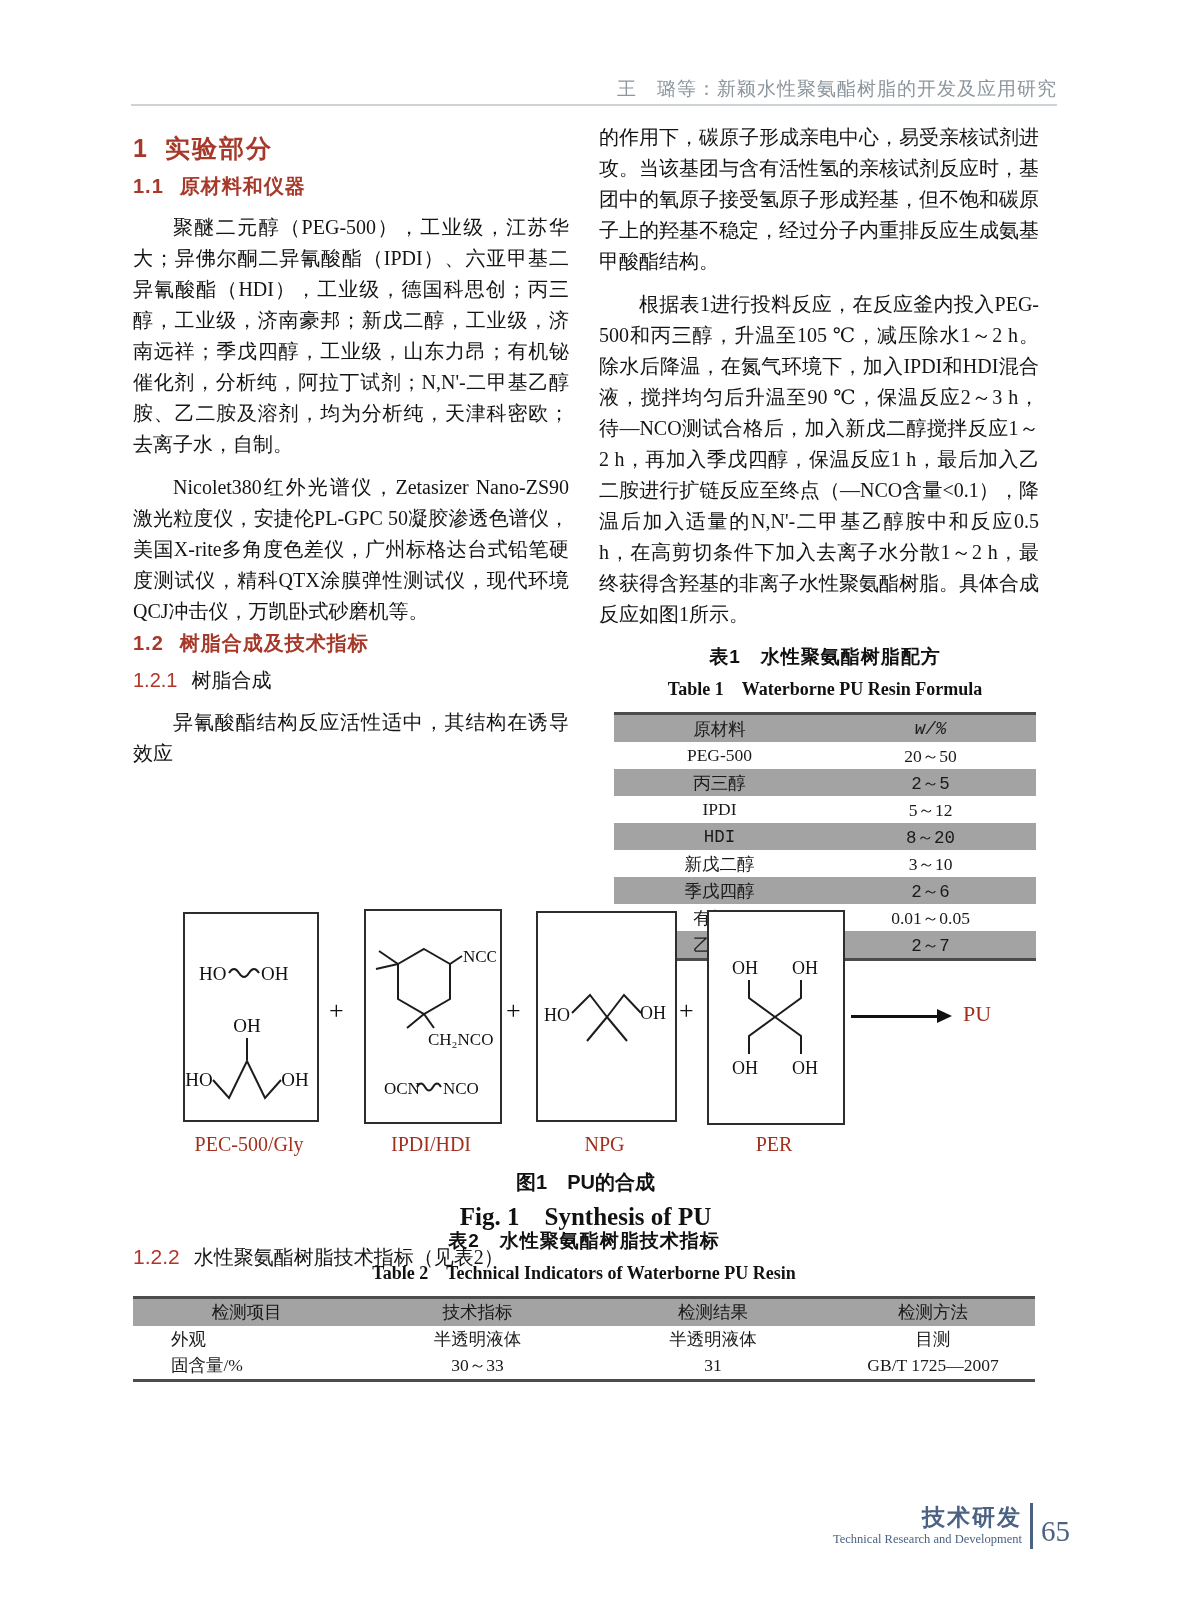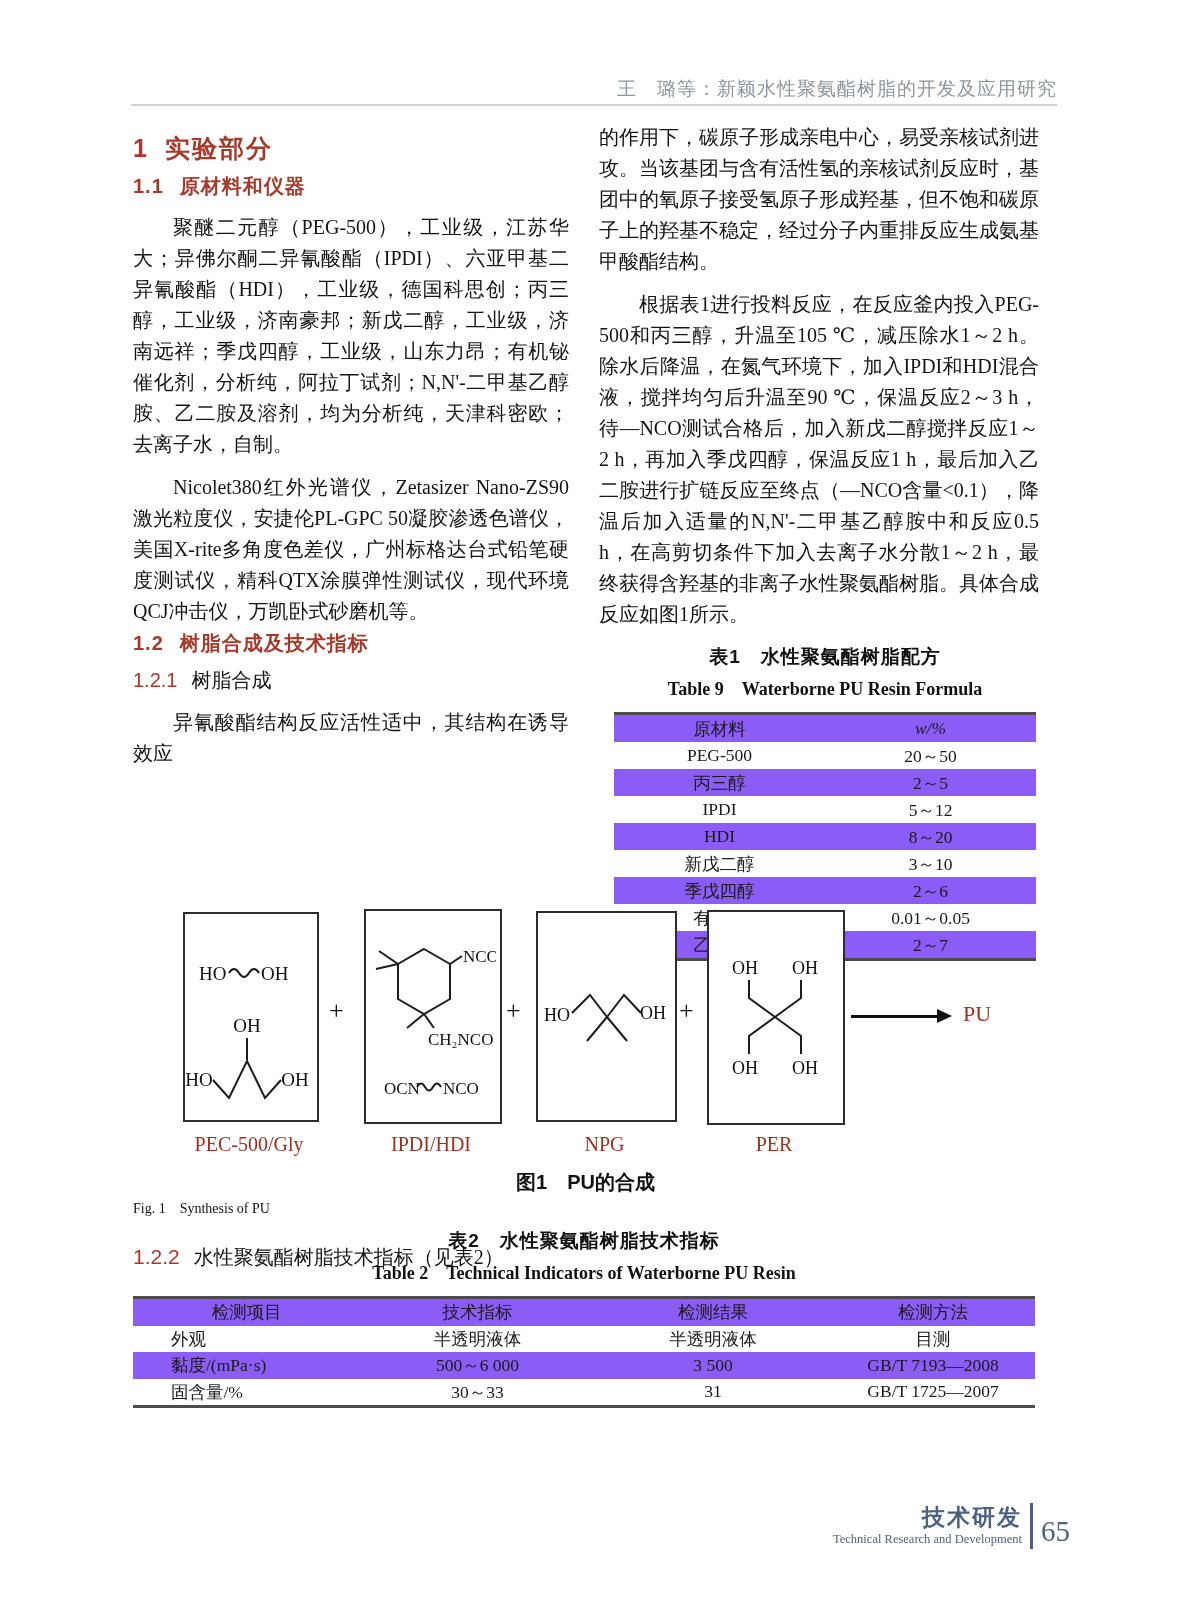--- a/index.html
+++ b/index.html
@@ -45,21 +45,21 @@
   }
   .tbl-title-en{
     text-align:center;font-weight:bold;font-size:18px;color:#111;margin-top:7px;
   }
   table.datatbl{
     border-collapse:collapse;margin-top:11px;
     border-top:3px solid #4c4c4c;border-bottom:3px solid #4c4c4c;
     font-size:17.5px;color:#1a1a1a;
   }
   table.datatbl td{padding:0;text-align:center;height:27px;}
-  tr.pink{background:#8b5cf6;}
+  tr.pink{background:#a3a3a3;font-family:Liberation Mono, monospace;}
   td.ital{font-style:italic;}
   .t1-wrap{margin-top:14px;margin-left:15px;width:422px;}
   table.t1{width:100%;}
   table.t1 td{width:50%;}
   .t2-wrap{position:absolute;left:133px;top:1228px;width:902px;}
   table.t2{width:100%;}
   table.t2 td{height:26.5px;}
   table.t2 td.c1{width:25.2%;}
   table.t2 td.c2{width:26%;}
   table.t2 td.c3{width:26.2%;}
@@ -85,22 +85,22 @@
   .box-label{position:absolute;top:240px;text-align:center;color:#a1301f;font-size:20px;}
   #lbl1{left:40px;width:152px;}
   #lbl2{left:231px;width:134px;}
   #lbl3{left:403px;width:137px;}
   #lbl4{left:574px;width:134px;}
   .fig-cap-zh{
     position:absolute;top:276px;left:0;width:905px;text-align:center;
     font-family:"Liberation Sans","DejaVu Sans",sans-serif;font-weight:bold;font-size:20px;color:#111;
   }
   .fig-cap-en{
-    position:absolute;top:307px;left:0;width:905px;
-    font-weight:normal;font-size:14px;color:#111;
+    position:absolute;top:307px;left:0;width:905px;text-align:center;
+    font-weight:bold;font-size:25px;color:#111;
   }
   .sec122{position:absolute;left:133px;top:1238px;font-size:20px;}
   .sec122 .num{font-size:21px;}
   
   svg text{font-family:"Liberation Serif","DejaVu Serif",serif;fill:#111;}
   svg .bond{stroke:#1c1c1c;stroke-width:2;fill:none;}
   
   .footer{
     position:absolute;top:1503px;right:117px;
     display:flex;align-items:center;color:#4c6283;
@@ -129,21 +129,21 @@
   <div class="subsec"><span class="num">1.2.1</span><span class="ttl">树脂合成</span></div>
   <p class="body indent">异氰酸酯结构反应活性适中，其结构在诱导效应</p>
 </div>
 
 <div class="col col-right">
   <p class="body">的作用下，碳原子形成亲电中心，易受亲核试剂进攻。当该基团与含有活性氢的亲核试剂反应时，基团中的氧原子接受氢原子形成羟基，但不饱和碳原子上的羟基不稳定，经过分子内重排反应生成氨基甲酸酯结构。</p>
   <p class="body indent">根据表1进行投料反应，在反应釜内投入PEG-500和丙三醇，升温至105 ℃，减压除水1～2 h。除水后降温，在氮气环境下，加入IPDI和HDI混合液，搅拌均匀后升温至90 ℃，保温反应2～3 h，待—NCO测试合格后，加入新戊二醇搅拌反应1～2 h，再加入季戊四醇，保温反应1 h，最后加入乙二胺进行扩链反应至终点（—NCO含量&lt;0.1），降温后加入适量的N,N'-二甲基乙醇胺中和反应0.5 h，在高剪切条件下加入去离子水分散1～2 h，最终获得含羟基的非离子水性聚氨酯树脂。具体合成反应如图1所示。</p>
 
   <div class="t1-wrap">
     <div class="tbl-title-zh">表1　水性聚氨酯树脂配方</div>
-    <div class="tbl-title-en">Table 9　Waterborne PU Resin Formula</div>
+    <div class="tbl-title-en">Table 1　Waterborne PU Resin Formula</div>
     <table class="datatbl t1">
       <tbody>
         <tr class="pink">
           <td>原材料</td>
           <td class="ital">w/%</td>
         </tr>
         <tr>
             <td>PEG-500</td>
             <td>20～50</td>
           </tr>
@@ -266,26 +266,20 @@
         <td class="c2">技术指标</td>
         <td class="c3">检测结果</td>
         <td class="c4">检测方法</td>
       </tr>
       <tr>
         <td class="c1 left">外观</td>
         <td class="c2">半透明液体</td>
         <td class="c3">半透明液体</td>
         <td class="c4">目测</td>
       </tr>
-      <tr class="pink">
-        <td class="c1 left">黏度/(mPa·s)</td>
-        <td class="c2">500～6 000</td>
-        <td class="c3">3 500</td>
-        <td class="c4">GB/T 7193—2008</td>
-      </tr>
       <tr>
         <td class="c1 left">固含量/%</td>
         <td class="c2">30～33</td>
         <td class="c3">31</td>
         <td class="c4">GB/T 1725—2007</td>
       </tr>
     </tbody>
   </table>
 </div>
 

